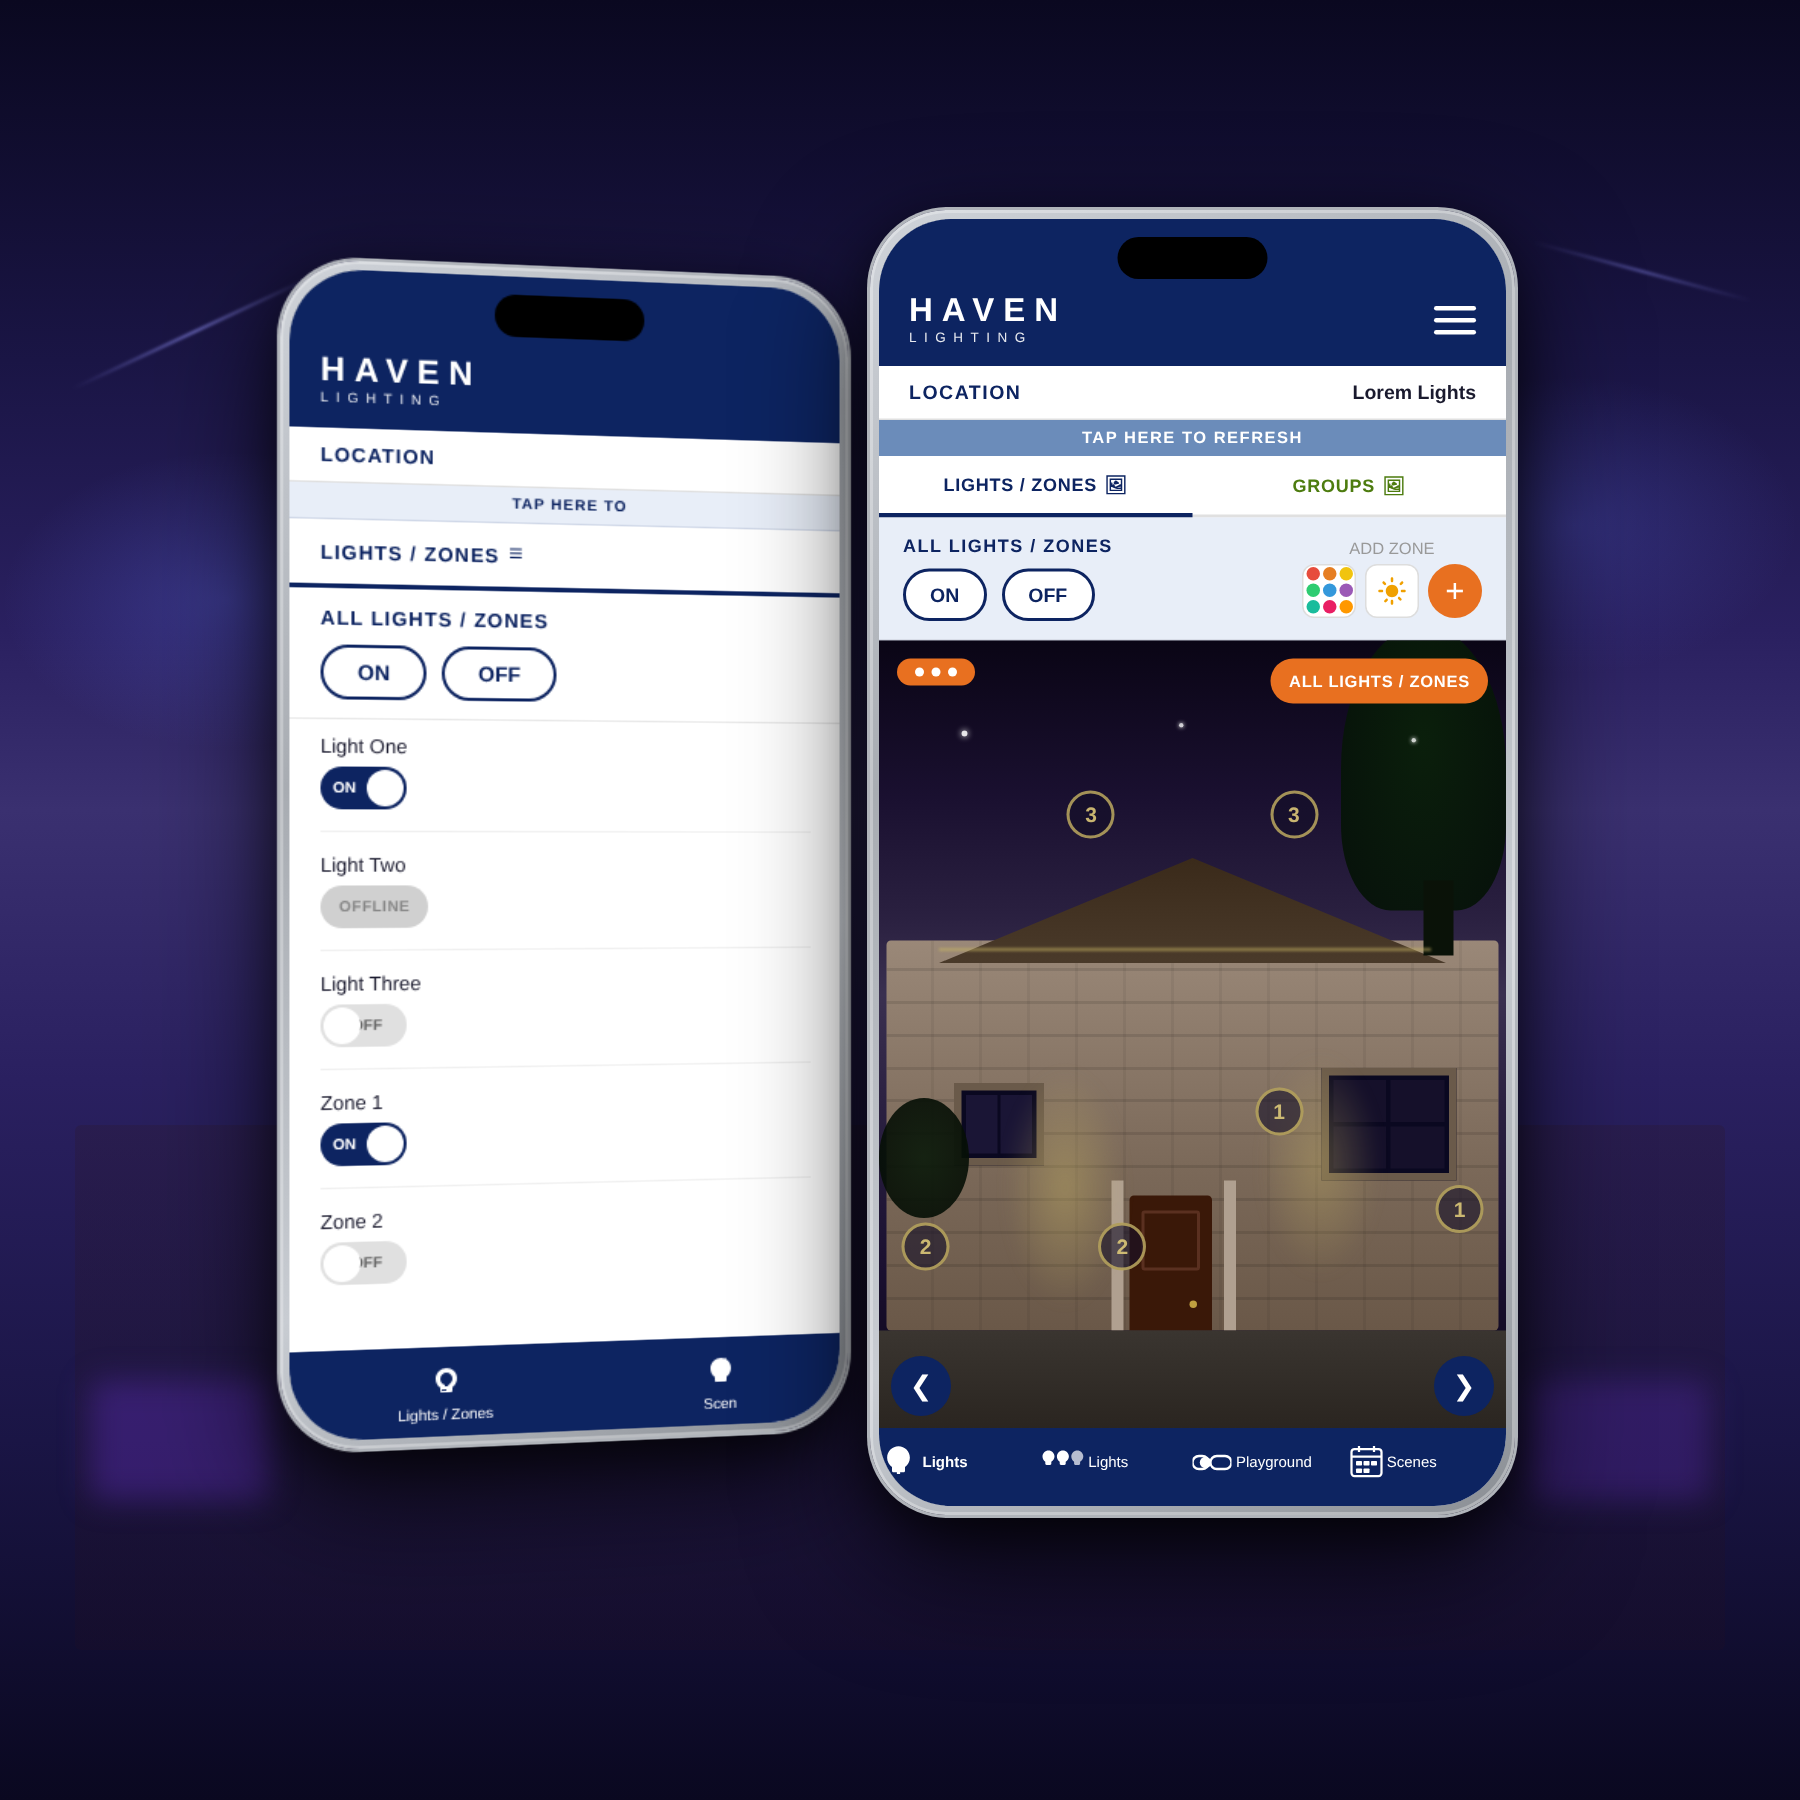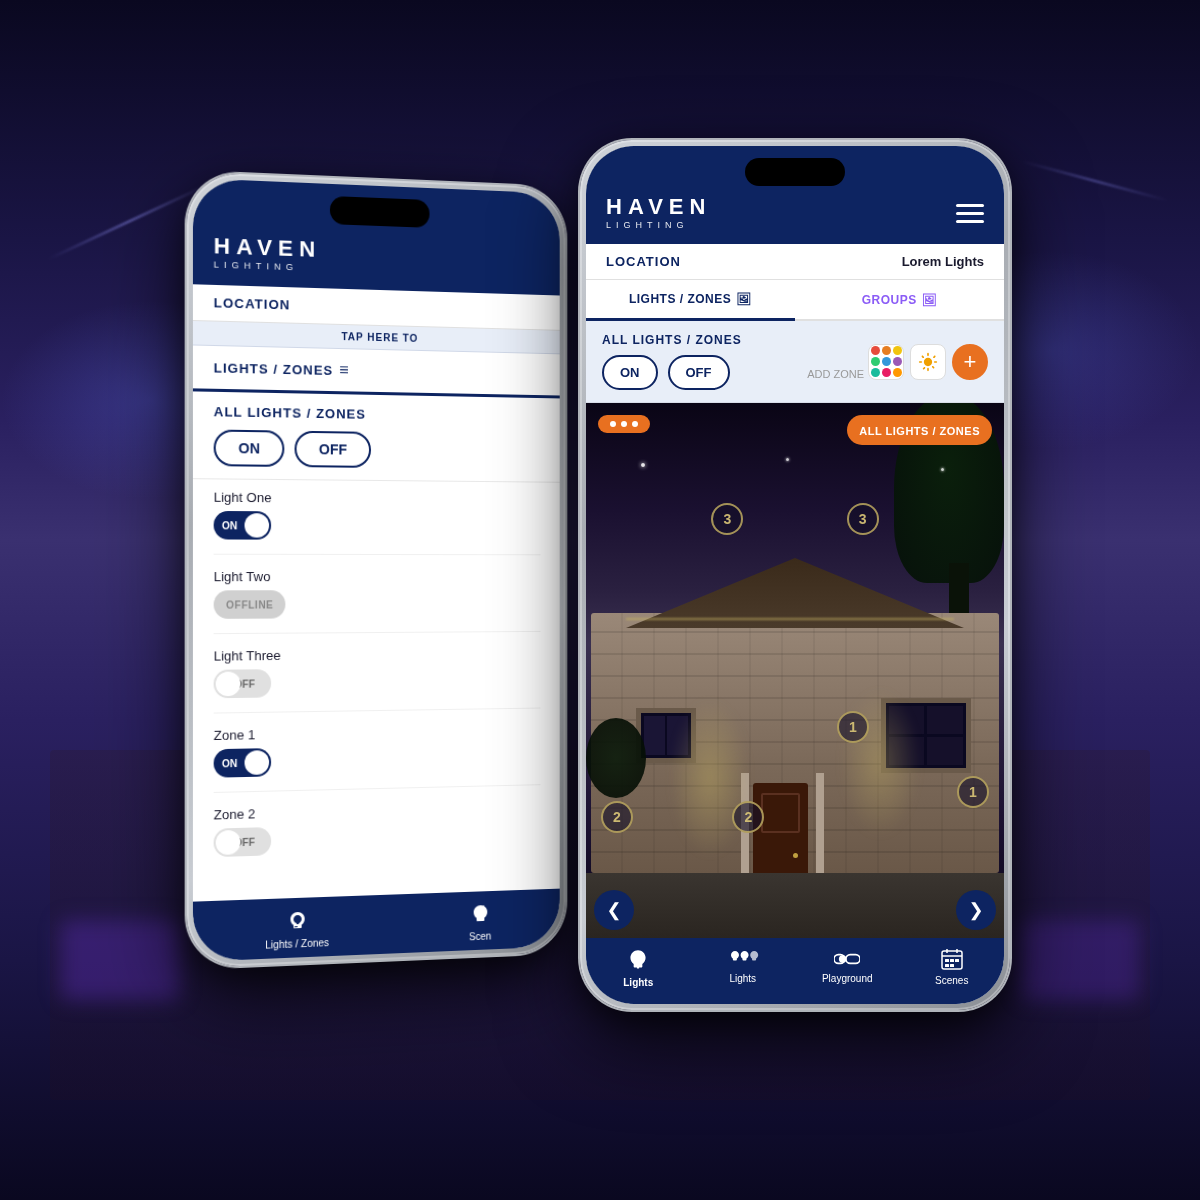--- a/index.html
+++ b/index.html
@@ -420,21 +420,21 @@
       border-bottom: 2px solid #e0e0e0;
     }
 
     .tab-front {
       flex: 1;
       padding: 12px 10px;
       text-align: center;
       font-weight: 700;
       font-size: 12px;
       letter-spacing: 0.5px;
-      color: #8b5cf6;
+      color: #4d7c0f;
       cursor: pointer;
       display: flex;
       align-items: center;
       justify-content: center;
       gap: 5px;
     }
 
     .tab-front.active {
       color: #0d2461;
       border-bottom: 3px solid #0d2461;
@@ -660,21 +660,21 @@
     .bottom-nav-front {
       background: #0d2461;
       padding: 10px 0 16px;
       display: flex;
       justify-content: space-around;
       border-radius: 0 0 44px 44px;
     }
 
     .nav-item-front {
       display: flex;
-      flex-direction: column;
+      flex-direction: row;
       align-items: center;
       gap: 3px;
       cursor: pointer;
       flex: 1;
     }
 
     .nav-item-front-label {
       font-size: 10px;
       color: #fff;
       font-weight: 500;
@@ -834,20 +834,23 @@
                 <div class="hamburger-line"></div>
                 <div class="hamburger-line"></div>
               </div>
             </div>
 
             <div class="location-bar-front">
               <span class="location-label">LOCATION</span>
               <span class="location-value">Lorem Lights</span>
             </div>
 
+            <div class="refresh-bar-front">
+              <span>TAP HERE TO REFRESH</span>
+            </div>
 
             <div class="tabs-front">
               <div class="tab-front active">
                 <span>LIGHTS / ZONES</span>
                 <span>🖼</span>
               </div>
               <div class="tab-front">
                 <span>GROUPS</span>
                 <span>🖼</span>
               </div>
@@ -856,21 +859,21 @@
             <div class="all-lights-front">
               <div class="all-lights-left">
                 <div style="display:flex; align-items:center; justify-content:space-between; width:100%;">
                   <span class="all-lights-front-title">ALL LIGHTS / ZONES</span>
                 </div>
                 <div class="on-off-btns">
                   <button class="on-btn-front">ON</button>
                   <button class="off-btn-front">OFF</button>
                 </div>
               </div>
-              <div style="display:flex; align-items:flex-end; gap:4px;">
+              <div style="display:flex; flex-direction:column; align-items:center; gap:4px;">
                 <span class="add-zone-link">ADD ZONE</span>
                 <div style="display:flex; align-items:center; gap:6px;">
 
                   <div class="color-grid-btn">
                     <div class="color-dots">
                       <div class="color-dot" style="background:#e74c3c;"></div>
                       <div class="color-dot" style="background:#e67e22;"></div>
                       <div class="color-dot" style="background:#f1c40f;"></div>
                       <div class="color-dot" style="background:#2ecc71;"></div>
                       <div class="color-dot" style="background:#3498db;"></div>

